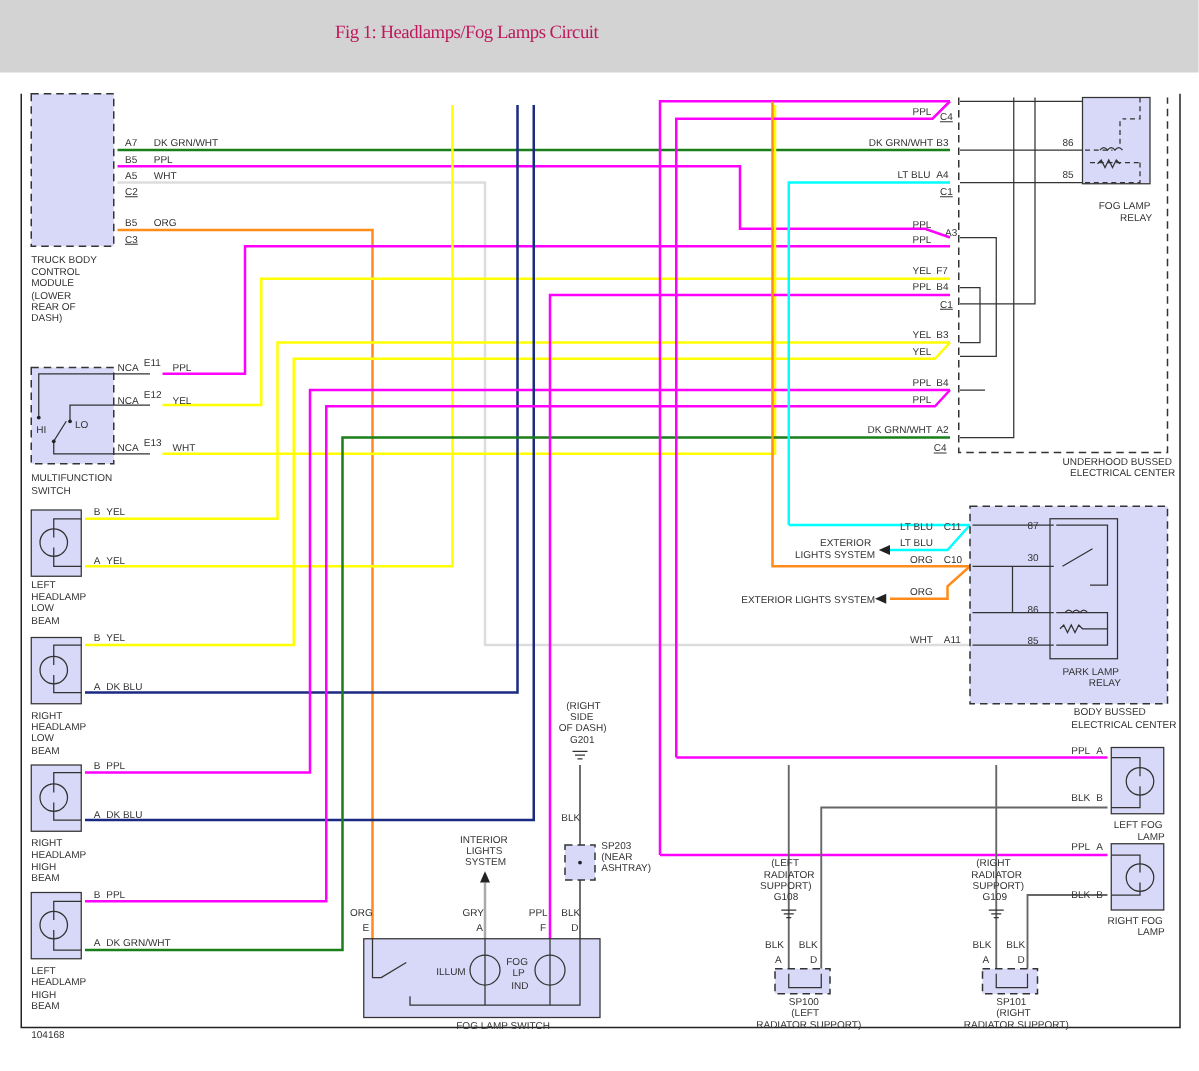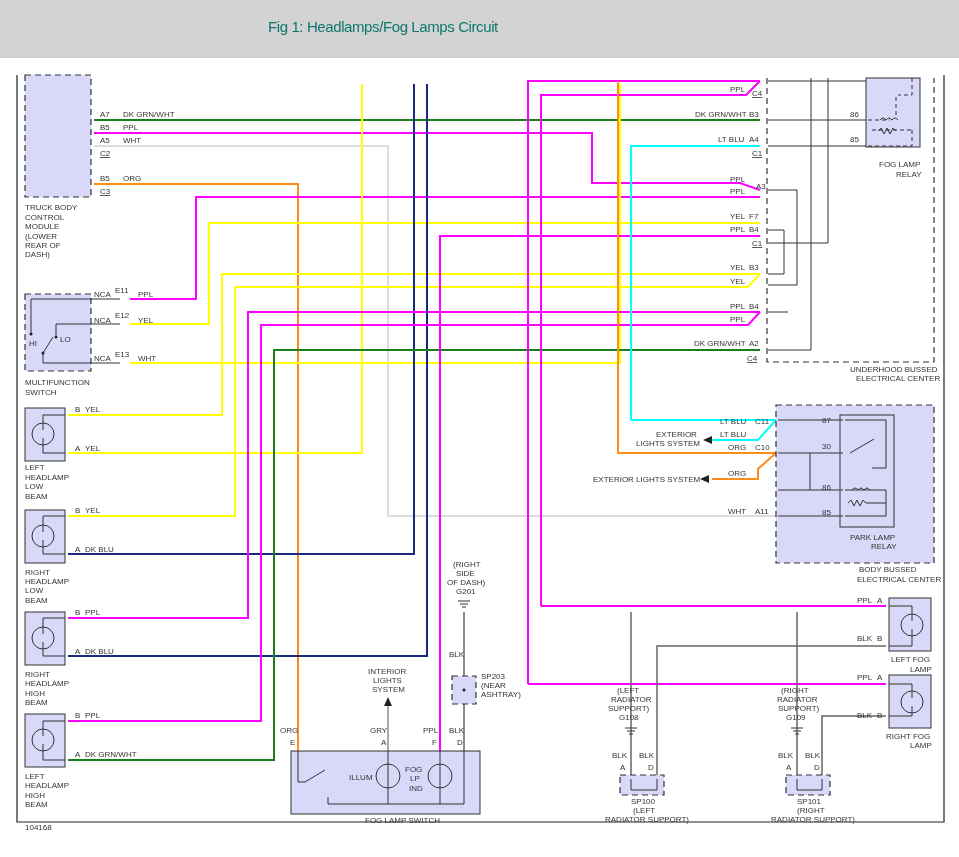--- a/index.html
+++ b/index.html
@@ -1,18 +1,18 @@
 <!DOCTYPE html>
 <html><head>
 <meta charset="utf-8">
 <style>
   html, body { margin: 0; padding: 0; background: #ffffff; }
   body { width: 959px; height: 857px; position: relative; overflow: hidden; font-family: "Liberation Sans", sans-serif; }
   .header { position: absolute; left: 0; top: 0; width: 959px; height: 58px; background: #d3d3d3; }
-  .header-title { position: absolute; left: 268px; top: 18px; font-family: Liberation Sans, sans-serif; font-size: 15px; color: #0f766e; letter-spacing: -0.4px; }
+  .header-title { position: absolute; left: 268px; top: 18px; font-family: Liberation Serif, serif; font-size: 15px; color: #be185d; letter-spacing: -0.4px; }
   svg#diagram { position: absolute; left: 0; top: 58px; }
   svg text { font-family: "Liberation Sans", sans-serif; font-size: 8px; fill: #333; }
   .wire { fill: none; stroke-width: 2; }
   .thin { fill: none; stroke: #333; stroke-width: 1; }
   .gray { fill: none; stroke: #666; stroke-width: 1.5; }
   .box { fill: #d8d8f8; stroke: #333; stroke-width: 1; }
   .dbox { fill: #d8d8f8; stroke: #333; stroke-width: 1.2; stroke-dasharray: 6 4; }
   .dline { fill: none; stroke: #333; stroke-width: 1.2; stroke-dasharray: 6 4; }
 </style>
 </head>

